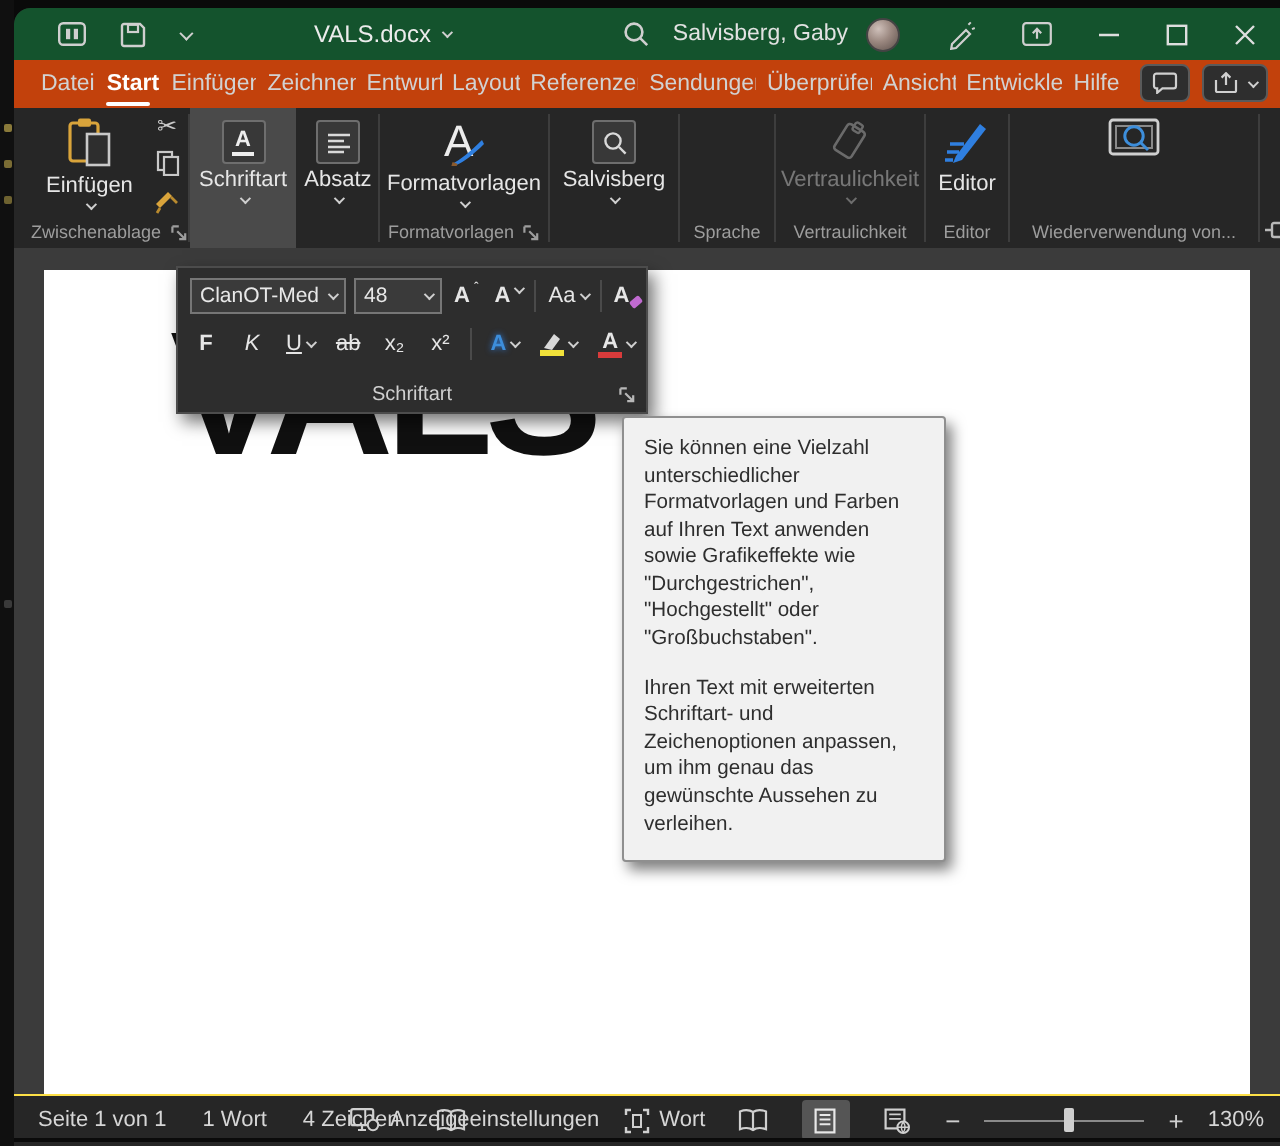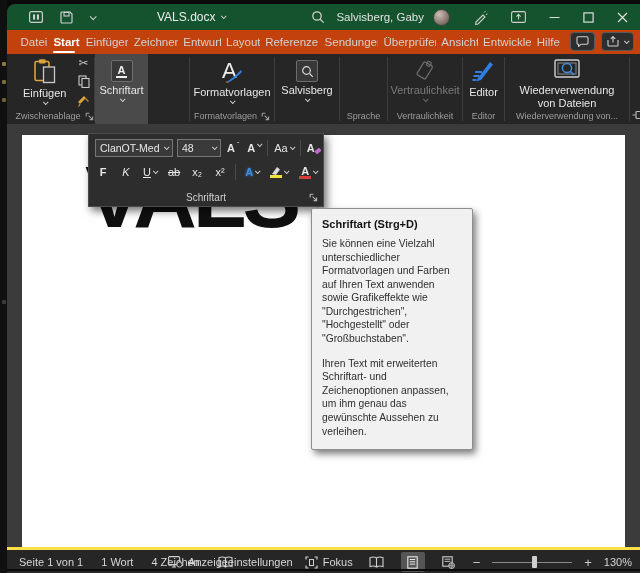--- a/index.html
+++ b/index.html
@@ -77,21 +77,21 @@
   
   .tooltip { position:absolute; left:304px; top:204px; width:162px; background:#f1f1f1;
              border:1px solid #8f8f8f; border-radius:2px; box-shadow:3px 4px 7px rgba(0,0,0,.5);
              padding:9px 10px 11px 10px; z-index:6; }
   .tooltip h4 { font-size:11px; color:#141414; margin-bottom:7px; }
   .tooltip p  { font-size:10.3px; color:#2e2e2e; line-height:1.32; }
   .tooltip p + p { margin-top:11px; }
 
   
   .statusbar { position:absolute; left:0; top:543px; width:100%; height:24px; background:#262626;
-               border-top:3px solid #fde047; font-size:11px; color:#d6d6d6; }
+               border-top:1px solid #fde047; font-size:11px; color:#d6d6d6; }
   .sb-left { position:absolute; left:12px; top:0; height:24px; display:flex; align-items:center; gap:18px; }
   .sb-right{ position:absolute; right:8px; top:0; height:24px; display:flex; align-items:center; gap:12px; }
   .sb-item { display:flex; align-items:center; gap:5px; }
   .viewbtn { width:24px; height:20px; display:flex; align-items:center; justify-content:center; border-radius:2px; }
   .viewbtn.active { background:#555555; }
   .slider { position:relative; width:80px; height:12px; }
   .slider .track { position:absolute; left:0; right:0; top:5.5px; height:1.5px; background:#8a8a8a; }
   .slider .thumb { position:absolute; left:50%; top:0; width:5px; height:12px; background:#cfcfcf; border-radius:1px; }
   .bottomedge { position:absolute; left:0; bottom:0; width:100%; height:2px; background:#0a0a0a; }
 
@@ -246,20 +246,31 @@
       <div class="rgroup" style="left:88px; width:53px; background:#4a4a4a;">
         <div class="bigbtn" style="padding-top:6px;">
           <span class="boxicon">
             <span style="color:#eee; font-size:11px; font-weight:bold; border-bottom:2px solid #eee; line-height:12px; padding:0 2px;">A</span>
           </span>
           <span class="lbl">Schriftart</span>
           <span class="chv sm"></span>
         </div>
       </div>
 
+      <div class="rgroup" style="left:142px; width:40px;">
+        <div class="bigbtn" style="padding-top:6px;">
+          <span class="boxicon">
+            <svg width="13" height="11" viewBox="0 0 13 11">
+                <path d="M1 1.5 h11 M1 4.5 h8 M1 7.5 h11 M1 10 h8" stroke="#d9d9d9" stroke-width="1.2"></path>
+              </svg>
+          </span>
+          <span class="lbl">Absatz</span>
+          <span class="chv sm"></span>
+        </div>
+      </div>
       <div class="rsep" style="left:182px;"></div>
 
       <div class="rgroup" style="left:183px; width:84px;">
         <div class="bigbtn">
           <span style="position:relative; width:26px; height:26px;">
             <span style="position:absolute; left:3px; top:0; color:#ececec; font-size:22px; line-height:26px;">A</span>
             <svg width="18" height="14" viewBox="0 0 18 14" style="position:absolute; left:6px; top:11px;">
                 <path d="M1 13 C5 11 10 7 16 1 L17 3 C12 8 7 12 3 13.6 Z" fill="#2f7fe0"></path>
                 <path d="M1 13 l2.4 0.8" stroke="#8a5a2e" stroke-width="2"></path>
               </svg>
@@ -337,24 +348,20 @@
 
       <div class="rgroup" style="left:498px; width:124px;">
         <div class="bigbtn">
           <span>
             <svg width="28" height="24" viewBox="0 0 28 24">
                 <rect x="2" y="2" width="24" height="17" rx="1.5" stroke="#cfcfcf" fill="none" stroke-width="1.4"></rect>
                 <rect x="5" y="5" width="18" height="11" stroke="#8a8a8a" fill="none" stroke-width="1"></rect>
                 <circle cx="14" cy="10" r="4.6" stroke="#3d8edb" fill="none" stroke-width="1.5"></circle>
                 <line x1="17.4" y1="13.4" x2="21" y2="17" stroke="#3d8edb" stroke-width="1.5"></line>
               </svg>
-          </span>
-          <span class="lbl" style="line-height:1.15; text-align:center;">
-            <span>Wiederverwendung</span><br>
-            <span>von Dateien</span>
           </span>
         </div>
         <div class="glabel">
           <span>Wiederverwendung von...</span>
         </div>
       </div>
       <div class="rsep" style="left:622px;"></div>
       <span style="position:absolute; left:625px; bottom:4px;">
         <svg width="11" height="10" viewBox="0 0 11 10">
             <path d="M0.5 5 h3" stroke="#b8b8b8" stroke-width="1.2"></path>
@@ -434,21 +441,20 @@
       <div class="fp-label">Schriftart</div>
       <span class="fp-launcher">
         <svg width="9" height="9" viewBox="0 0 9 9">
             <path d="M1.2 1.2 h3.2 M1.2 1.2 v3.2" stroke="#b8b8b8" stroke-width="1.1"></path>
             <path d="M3.6 3.6 L7.4 7.4 M7.6 4.6 v3 h-3" stroke="#b8b8b8" fill="none" stroke-width="1.1"></path>
           </svg>
       </span>
     </div>
 
     <div class="tooltip">
-      <h4>Schriftart (Strg+D)</h4>
       <p>Sie können eine Vielzahl unterschiedlicher Formatvorlagen und Farben auf Ihren Text anwenden sowie Grafikeffekte wie "Durchgestrichen", "Hochgestellt" oder "Großbuchstaben".</p>
       <p>Ihren Text mit erweiterten Schriftart- und Zeichenoptionen anpassen, um ihm genau das gewünschte Aussehen zu verleihen.</p>
     </div>
 
     <div class="statusbar">
       <div class="sb-left">
         <span>Seite 1 von 1</span>
         <span>1 Wort</span>
         <span>4 Zeichen</span>
         <span>
@@ -468,21 +474,21 @@
           </span>
           <span>Anzeigeeinstellungen</span>
         </span>
         <span class="sb-item">
           <span>
             <svg width="13" height="13" viewBox="0 0 13 13">
                 <path d="M1 3.5 V1 h2.5 M9.5 1 H12 v2.5 M12 9.5 V12 H9.5 M3.5 12 H1 V9.5" stroke="#cfcfcf" fill="none" stroke-width="1.2"></path>
                 <rect x="4.5" y="3.5" width="4" height="6" stroke="#cfcfcf" fill="none" stroke-width="1"></rect>
               </svg>
           </span>
-          <span>Fokus</span>
+          <span>Wort</span>
         </span>
         <span class="viewbtn">
           <svg width="15" height="13" viewBox="0 0 15 13">
               <path d="M7.5 2 C5.8 0.9 3 0.9 1 1.7 V10.6 C3 9.8 5.8 9.8 7.5 11 C9.2 9.8 12 9.8 14 10.6 V1.7 C12 0.9 9.2 0.9 7.5 2 Z M7.5 2 V11" stroke="#cfcfcf" fill="none" stroke-width="1.1"></path>
             </svg>
         </span>
         <span class="viewbtn active">
           <svg width="11" height="13" viewBox="0 0 11 13">
               <rect x="0.8" y="0.8" width="9.4" height="11.4" stroke="#e8e8e8" fill="none" stroke-width="1.1"></rect>
               <path d="M2.8 3.5 h5.4 M2.8 5.8 h5.4 M2.8 8.1 h5.4" stroke="#e8e8e8" stroke-width="1"></path>

